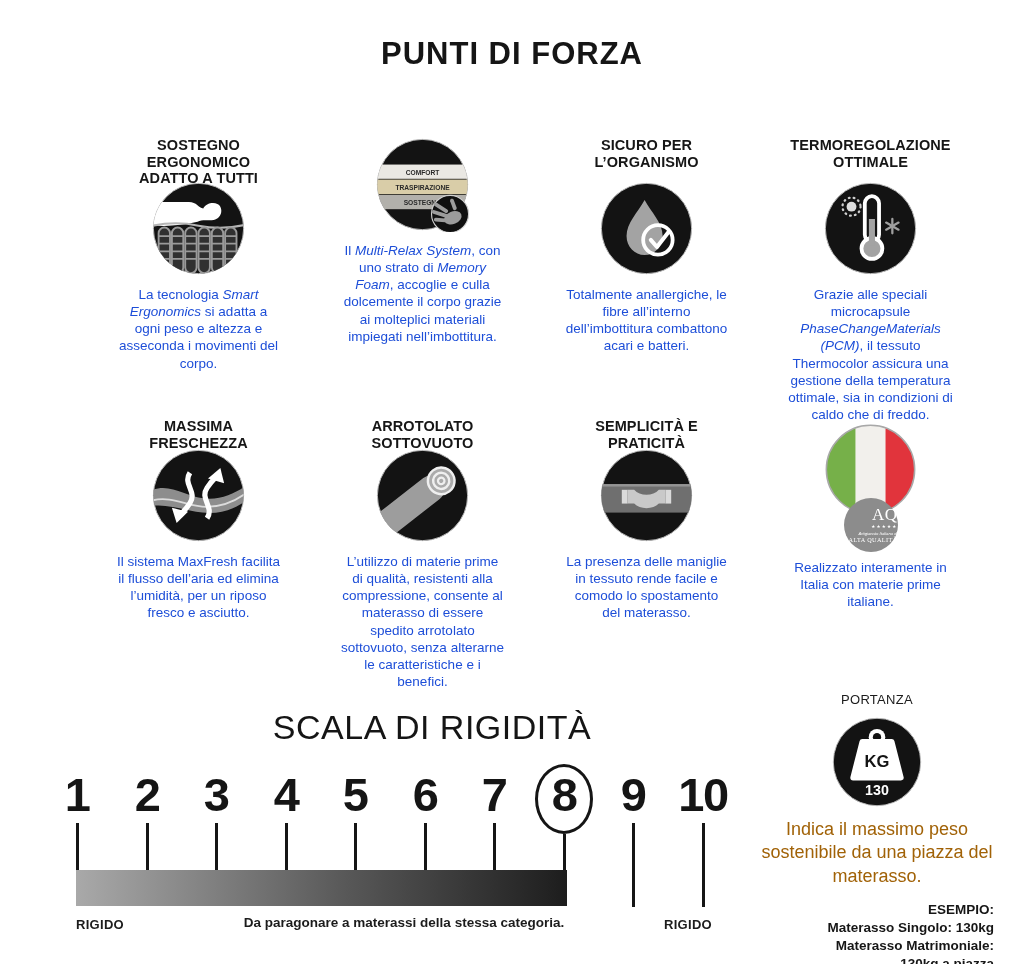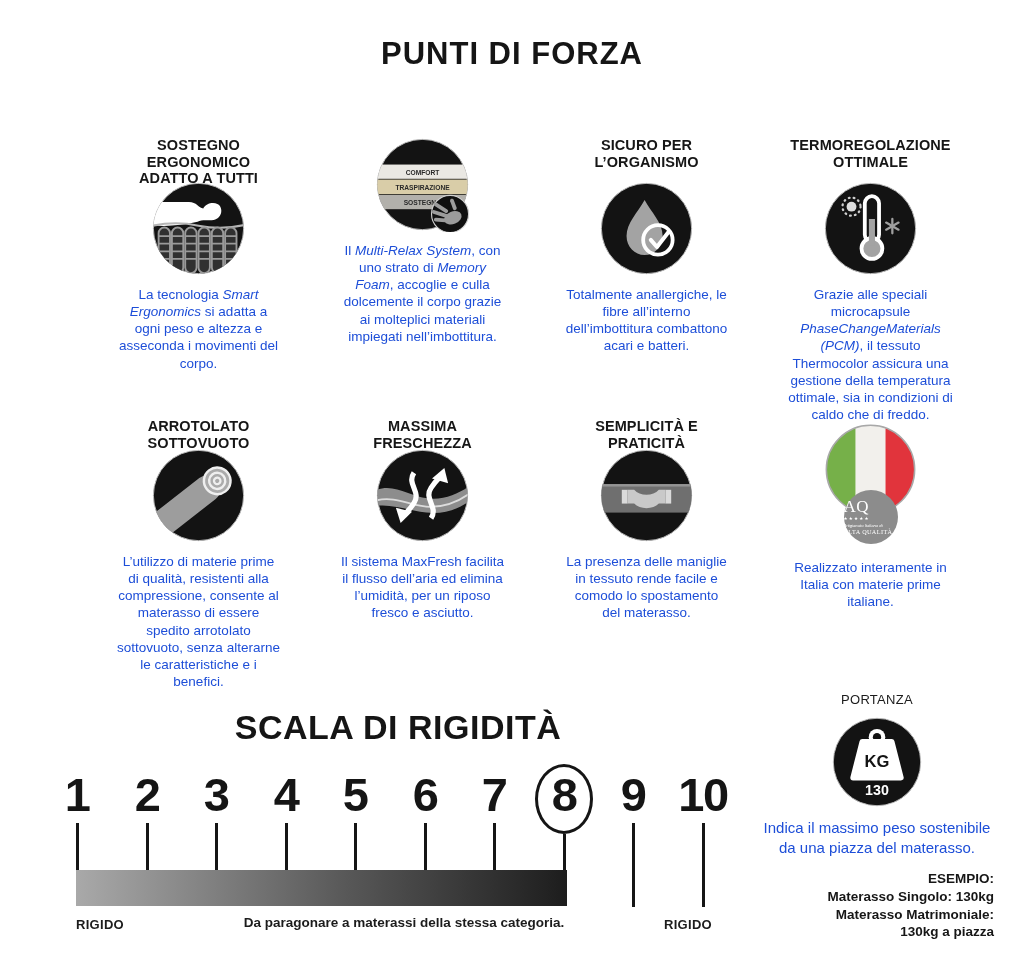--- a/index.html
+++ b/index.html
@@ -19,51 +19,51 @@
   .row1 .feat-header{height:44px;}
   .row2 .feat-header{height:26px;}
   .feat-iconwrap{width:95px;height:95px;margin:0 auto;position:relative;}
   .row2 .feat-iconwrap{margin-top:4px;}
   .feat-body{margin-top:10px;font-size:13.5px;line-height:1.27;color:#1d4ed8;padding:0 1px;}
   .feat-body i{font-style:italic;}
   .feat.made-italy .feat-body{margin-top:42px;}
   .icon-svg{display:block;width:95px;height:95px;}
 
   
-  .aq-badge{position:absolute;left:50%;top:68px;transform:translateX(-50%);
+  .aq-badge{position:absolute;left:50%;top:76px;transform:translateX(-50%);
     width:54px;height:54px;border-radius:50%;background:#8c8c8c;color:#fff;
-    text-align:left;line-height:1;z-index:2;}
+    text-align:right;line-height:1;z-index:2;}
   .aq-badge .aq{font-family:"Liberation Serif",serif;font-size:17px;margin-top:8px;letter-spacing:.5px;}
   .aq-badge .aq-stars{font-size:4.5px;letter-spacing:1.2px;margin-top:1.5px;}
   .aq-badge .aq-line1{font-size:4.2px;margin-top:2.5px;font-style:italic;}
   .aq-badge .aq-line2{font-family:"Liberation Serif",serif;font-size:6.2px;margin-top:1.5px;letter-spacing:.4px;}
 
   
   .scala-title{position:absolute;left:0;top:708px;width:796px;text-align:center;
-    font-size:34px;font-weight:700;letter-spacing:.5px;color:#151515;}
+    font-size:34px;font-weight:400;letter-spacing:.5px;color:#151515;padding-left:34px;}
   .scale-item{position:absolute;top:770px;width:68px;text-align:center;}
   .scale-num{font-size:47px;font-weight:800;line-height:50px;letter-spacing:-1.5px;color:#151515;}
   .scale-tick{width:3px;height:47px;background:#151515;margin:3px auto 0;}
   .scale-item.long .scale-tick{height:84px;}
   .scale-item.selected .scale-tick{height:36px;margin-top:14px;}
   .scale-ring{position:absolute;left:50%;top:-6px;transform:translateX(-50%);
     width:52px;height:64px;border:3.5px solid #151515;border-radius:50%;}
   .grad-bar{position:absolute;left:76px;top:870px;width:491px;height:36px;
     background:linear-gradient(to right,#a9a9a9,#585858 55%,#1d1d1d);}
   .lbl-morbido{position:absolute;left:76px;top:917px;font-size:13px;font-weight:700;letter-spacing:.3px;}
   .scale-caption{position:absolute;left:154px;top:915px;width:500px;text-align:center;
     font-size:13.5px;font-weight:700;}
   .lbl-rigido{position:absolute;left:649px;top:917px;width:78px;text-align:center;
     font-size:13px;font-weight:700;letter-spacing:.3px;}
 
   
   .portanza{position:absolute;left:760px;top:692px;width:234px;text-align:center;}
   .portanza-title{font-size:13px;font-weight:400;letter-spacing:.3px;}
   .portanza-iconwrap{width:92px;height:92px;margin:9px auto 10px;}
-  .portanza-desc{font-size:15px;line-height:1.3;color:#1d4ed8;}
+  .portanza-desc{font-size:18px;line-height:1.3;color:#a16207;}
   .portanza-example{margin-top:13px;font-size:13.5px;line-height:1.32;font-weight:700;color:#161616;text-align:right;}
 </style>
 </head>
 <body>
 
 <div class="stage">
 
   <div class="page-title">PUNTI DI FORZA</div>
 
   <div class="features">
@@ -160,59 +160,59 @@
           </g>
           <rect x="44" y="16" width="15" height="48" rx="7.5" fill="#131313" stroke="#ffffff" stroke-width="4"></rect>
           <circle cx="51.5" cy="71" r="11" fill="#a3a3a3" stroke="#ffffff" stroke-width="4"></circle>
           <rect x="48.3" y="40" width="6.4" height="28" fill="#a3a3a3"></rect>
         </svg>
       </div>
       <div class="feat-body"><span>Grazie alle speciali microcapsule </span><i>PhaseChangeMaterials (PCM)</i><span>, il tessuto Thermocolor assicura una gestione della temperatura ottimale, sia in condizioni di caldo che di freddo.</span></div>
     </div>
 
     <div class="feat row2">
+      <div class="feat-header">MASSIMA FRESCHEZZA</div>
+      <div class="feat-iconwrap">
+        <svg class="icon-svg" viewBox="0 0 100 100">
+          <clipPath id="clip5">
+              <circle cx="50" cy="50" r="47.5"></circle>
+            </clipPath>
+          <circle cx="50" cy="50" r="47.5" fill="#131313" stroke="#bdbdbd" stroke-width="1"></circle>
+          <g clip-path="url(#clip5)">
+            <path d="M2,44 C20,37 38,51 55,53 C72,55 86,49 98,41 L98,57 C84,66 70,70 54,68 C36,66 18,59 2,61 Z" fill="#8d8d8d"></path>
+            <path d="M2,55 C22,50 40,62 58,62 C74,62 88,56 98,49" stroke="#dcdcdc" stroke-width="2" fill="none"></path>
+            <path d="M41,26 C33,38 49,46 41,58 C37,64 34,67 32,69" stroke="#ffffff" stroke-width="5.5" fill="none"></path>
+            <path d="M27,79 L39,67 L22,63 Z" fill="#ffffff"></path>
+            <path d="M59,74 C67,62 51,54 59,42 C63,36 66,33 68,31" stroke="#ffffff" stroke-width="5.5" fill="none"></path>
+            <path d="M73,21 L60,32 L77,37 Z" fill="#ffffff"></path>
+          </g>
+        </svg>
+      </div>
+      <div class="feat-body"><span>Il sistema MaxFresh facilita il flusso dell’aria ed elimina l’umidità, per un riposo fresco e asciutto.</span></div>
+    </div>
+
+    <div class="feat row2">
       <div class="feat-header">ARROTOLATO SOTTOVUOTO</div>
       <div class="feat-iconwrap">
         <svg class="icon-svg" viewBox="0 0 100 100">
           <clipPath id="clip6">
               <circle cx="50" cy="50" r="47.5"></circle>
             </clipPath>
           <circle cx="50" cy="50" r="47.5" fill="#131313" stroke="#bdbdbd" stroke-width="1"></circle>
           <g clip-path="url(#clip6)">
             <g transform="rotate(-38 50 50)">
               <rect x="-14" y="36" width="90" height="28" rx="14" fill="#9d9d9d"></rect>
               <circle cx="75" cy="50" r="14" fill="#ababab" stroke="#efefef" stroke-width="2.6"></circle>
               <circle cx="75" cy="50" r="8.5" fill="none" stroke="#efefef" stroke-width="2.6"></circle>
               <circle cx="75" cy="50" r="3.4" fill="none" stroke="#efefef" stroke-width="2.4"></circle>
             </g>
           </g>
         </svg>
       </div>
       <div class="feat-body"><span>L’utilizzo di materie prime di qualità, resistenti alla compressione, consente al materasso di essere spedito arrotolato sottovuoto, senza alterarne le caratteristiche e i benefici.</span></div>
-    </div>
-
-    <div class="feat row2">
-      <div class="feat-header">MASSIMA FRESCHEZZA</div>
-      <div class="feat-iconwrap">
-        <svg class="icon-svg" viewBox="0 0 100 100">
-          <clipPath id="clip5">
-              <circle cx="50" cy="50" r="47.5"></circle>
-            </clipPath>
-          <circle cx="50" cy="50" r="47.5" fill="#131313" stroke="#bdbdbd" stroke-width="1"></circle>
-          <g clip-path="url(#clip5)">
-            <path d="M2,44 C20,37 38,51 55,53 C72,55 86,49 98,41 L98,57 C84,66 70,70 54,68 C36,66 18,59 2,61 Z" fill="#8d8d8d"></path>
-            <path d="M2,55 C22,50 40,62 58,62 C74,62 88,56 98,49" stroke="#dcdcdc" stroke-width="2" fill="none"></path>
-            <path d="M41,26 C33,38 49,46 41,58 C37,64 34,67 32,69" stroke="#ffffff" stroke-width="5.5" fill="none"></path>
-            <path d="M27,79 L39,67 L22,63 Z" fill="#ffffff"></path>
-            <path d="M59,74 C67,62 51,54 59,42 C63,36 66,33 68,31" stroke="#ffffff" stroke-width="5.5" fill="none"></path>
-            <path d="M73,21 L60,32 L77,37 Z" fill="#ffffff"></path>
-          </g>
-        </svg>
-      </div>
-      <div class="feat-body"><span>Il sistema MaxFresh facilita il flusso dell’aria ed elimina l’umidità, per un riposo fresco e asciutto.</span></div>
     </div>
 
     <div class="feat row2">
       <div class="feat-header">SEMPLICITÀ E PRATICITÀ</div>
       <div class="feat-iconwrap">
         <svg class="icon-svg" viewBox="0 0 100 100">
           <clipPath id="clip7">
               <circle cx="50" cy="50" r="47.5"></circle>
             </clipPath>
           <circle cx="50" cy="50" r="47.5" fill="#131313" stroke="#bdbdbd" stroke-width="1"></circle>

